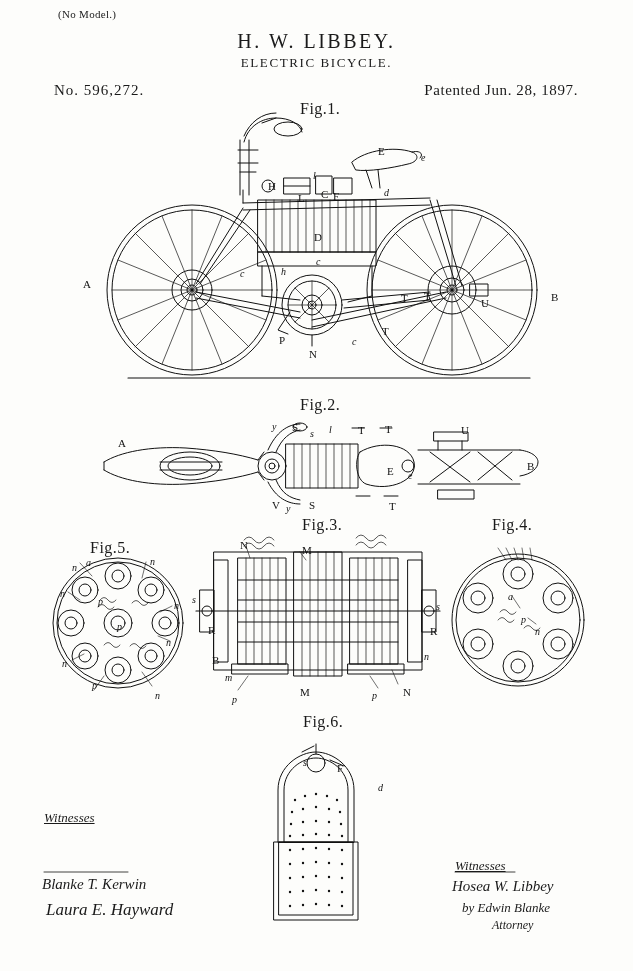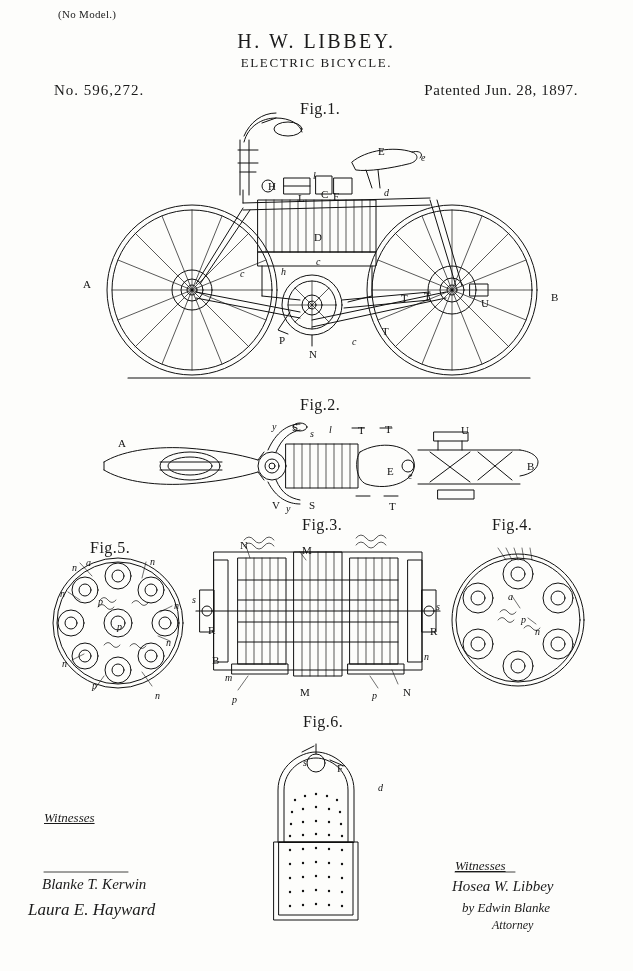--- a/index.html
+++ b/index.html
@@ -536,20 +536,20 @@
       <span class="ref" style="left: 508px; top: 591px;">a</span>
       <span class="ref" style="left: 521px; top: 614px;">p</span>
       <span class="ref" style="left: 535px; top: 626px;">n</span>
       <span class="ref" style="left: 303px; top: 757px;">s</span>
       <span class="ref cap" style="left: 337px; top: 762px;">F</span>
       <span class="ref" style="left: 378px; top: 782px;">d</span>
     </div>
 
   <div class="sig sig-label" style="left:44px;top:810px;font-family:Liberation Serif, serif;">Witnesses</div>
   <div class="sig sig-name" style="left:42px;top:876px;">Blanke T. Kerwin</div>
-  <div class="sig sig-name" style="left:28px;top:900px;font-size:17px;">Laura E. Hayward</div>
+  <div class="sig sig-name" style="left:46px;top:900px;font-size:17px;">Laura E. Hayward</div>
 
   <div class="sig sig-label" style="left:455px;top:858px;">Witnesses</div>
   <div class="sig sig-name" style="left:452px;top:878px;font-style:italic;">Hosea W. Libbey</div>
   <div class="sig sig-small" style="left:462px;top:900px;font-size:13px;">by Edwin Blanke</div>
   <div class="sig sig-small" style="left:492px;top:918px;font-size:12px;">Attorney</div>
 
 </div>
 
 </body></html>

